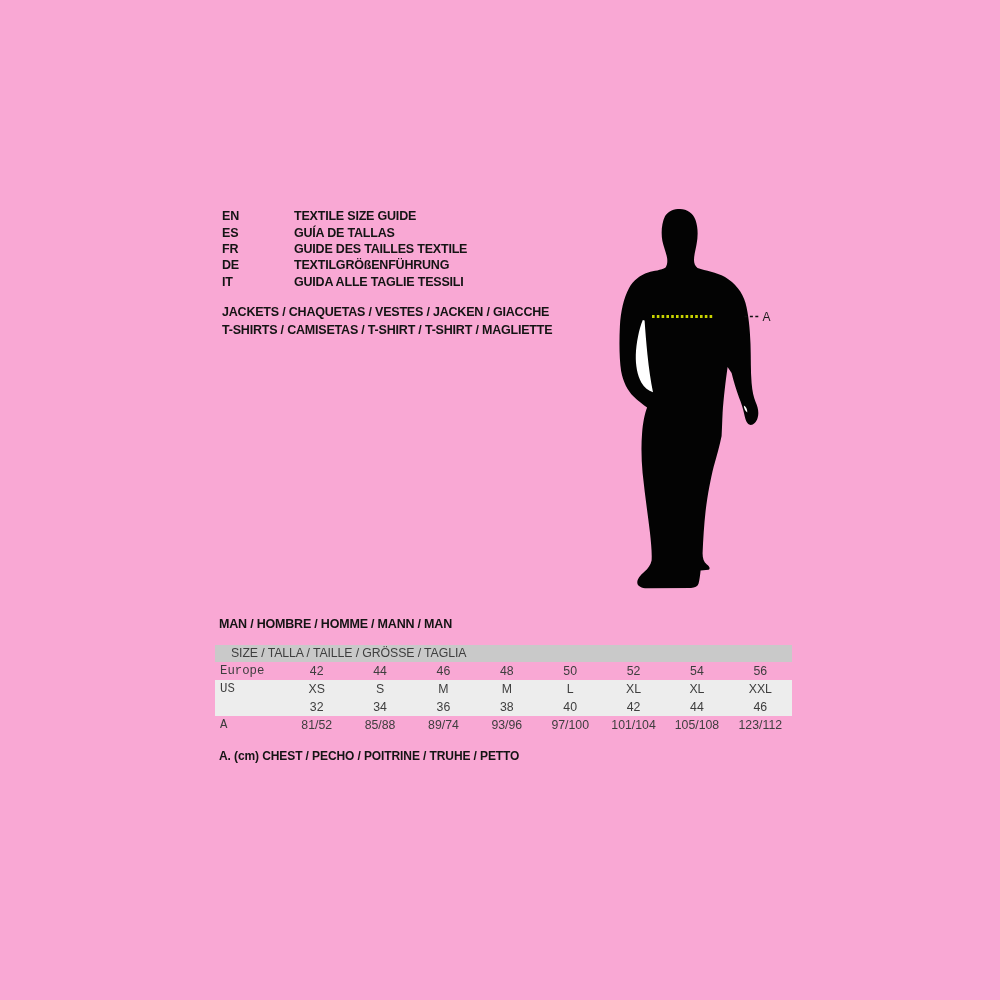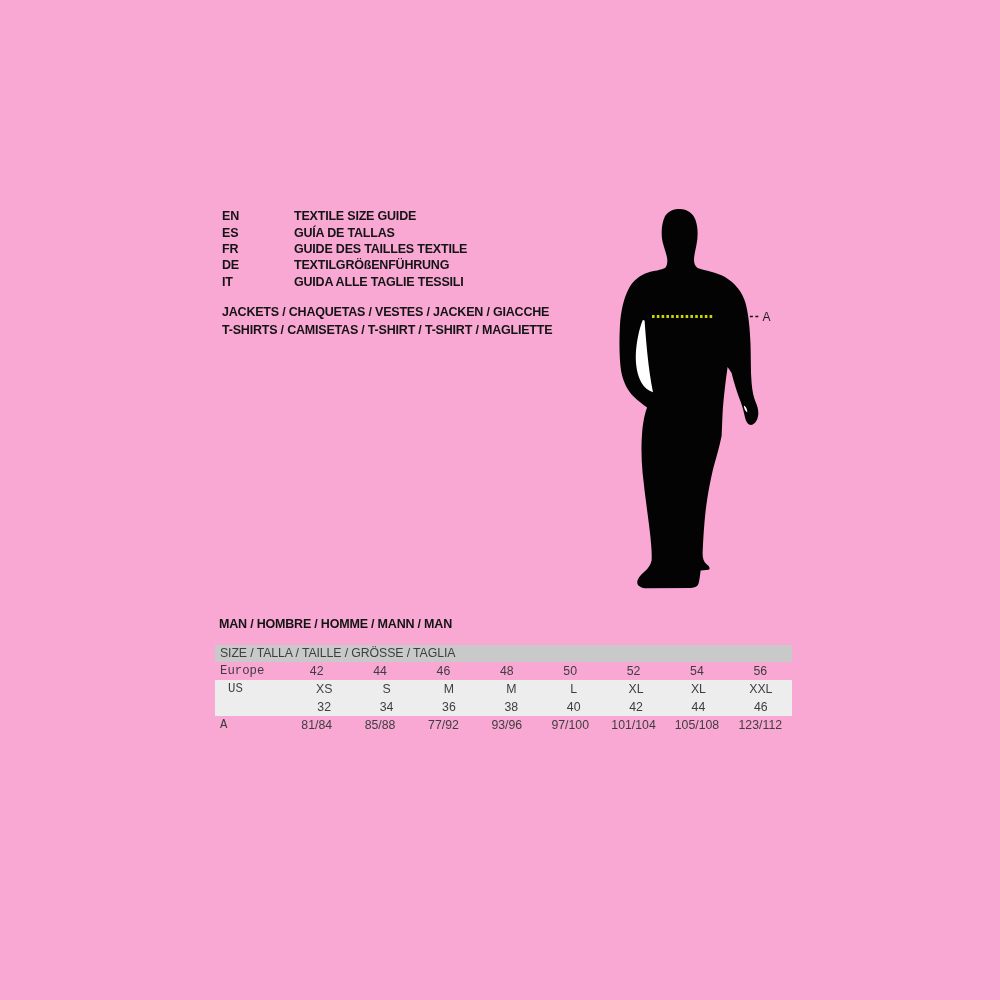--- a/index.html
+++ b/index.html
@@ -23,23 +23,23 @@
   .categories{position:absolute;left:222px;top:304px;}
   .cat-line{font-weight:bold;font-size:12.5px;line-height:17.6px;color:var(--ink);letter-spacing:-0.2px;white-space:nowrap;}
   
   .figure{position:absolute;left:613px;top:205px;}
   .figure text{font-family:"Liberation Sans", sans-serif;font-size:12px;fill:#1d1d1d;}
   .dash-yellow{stroke:var(--dash);}
   
   .man-title{position:absolute;left:219px;top:617px;font-weight:bold;font-size:12.5px;color:var(--ink);letter-spacing:-0.2px;}
   
   .size-table{position:absolute;left:215px;top:645px;width:577px;}
-  .thead{height:17px;background:var(--hdr-bg);font-size:12.3px;color:var(--table-ink);line-height:17px;padding-left:5px;letter-spacing:-0.1px;box-sizing:border-box;}
+  .thead{height:17px;background:var(--hdr-bg);font-size:12.3px;color:var(--table-ink);line-height:17px;padding-left:16px;letter-spacing:-0.1px;box-sizing:border-box;}
   .trow{display:flex;height:18px;font-size:12.3px;color:var(--table-ink);}
-  .trow.shaded{background:var(--row-bg);padding-left:8px;}
+  .trow.shaded{background:var(--row-bg);}
   .tlabel{width:70px;padding-left:5px;line-height:18px;box-sizing:border-box;font-family:Liberation Mono, monospace;}
   .tcell{flex:1;text-align:center;line-height:18px;}
   
   .note{position:absolute;left:219px;top:749px;font-weight:bold;font-size:12px;color:var(--ink);letter-spacing:-0.1px;}
 </style>
 </head>
 <body>
 
 <div class="canvas">
 
@@ -166,26 +166,27 @@
           <div class="tcell">34</div>
           <div class="tcell">36</div>
           <div class="tcell">38</div>
           <div class="tcell">40</div>
           <div class="tcell">42</div>
           <div class="tcell">44</div>
           <div class="tcell">46</div>
         </div>
         <div class="trow">
           <div class="tlabel">A</div>
-          <div class="tcell">81/84</div>
+          <div class="tcell">81/52</div>
           <div class="tcell">85/88</div>
-          <div class="tcell">77/92</div>
+          <div class="tcell">89/74</div>
           <div class="tcell">93/96</div>
           <div class="tcell">97/100</div>
           <div class="tcell">101/104</div>
           <div class="tcell">105/108</div>
           <div class="tcell">123/112</div>
         </div>
       </div>
   </div>
 
+  <div class="note">A. (cm) CHEST / PECHO / POITRINE / TRUHE / PETTO</div>
 
 </div>
 
 </body></html>

